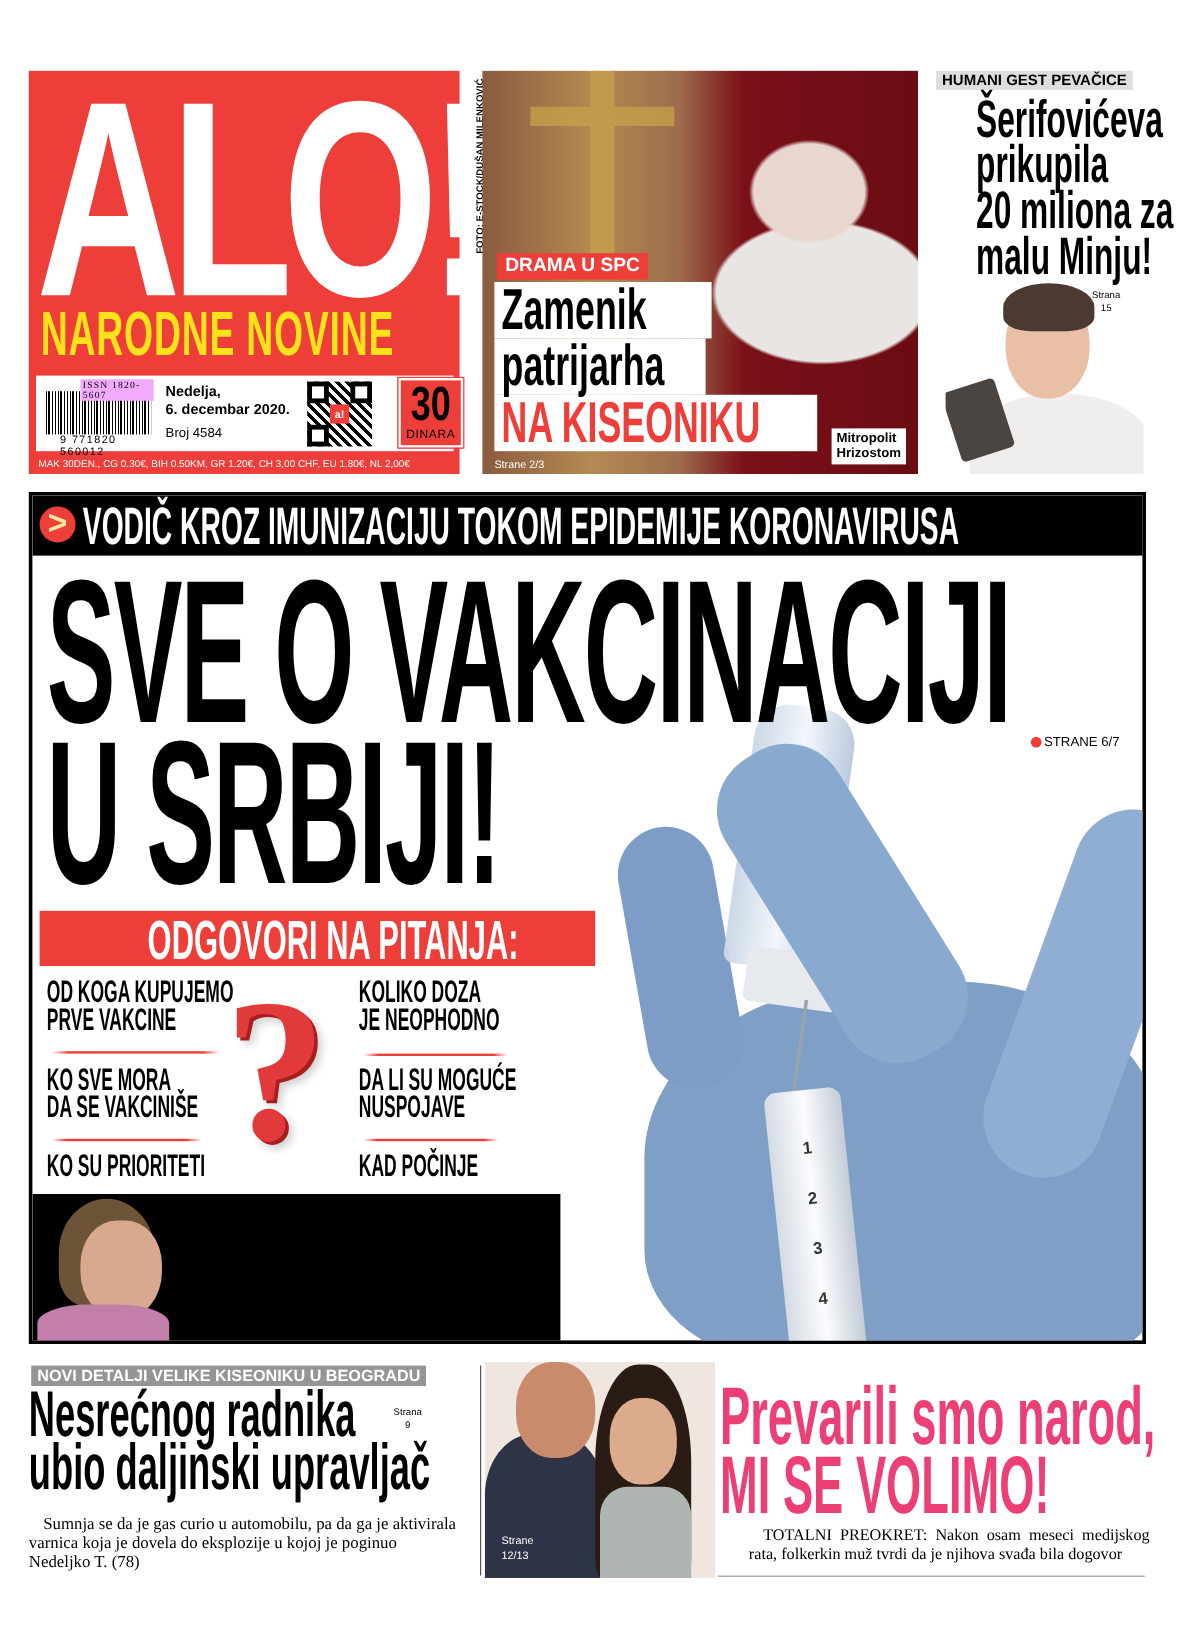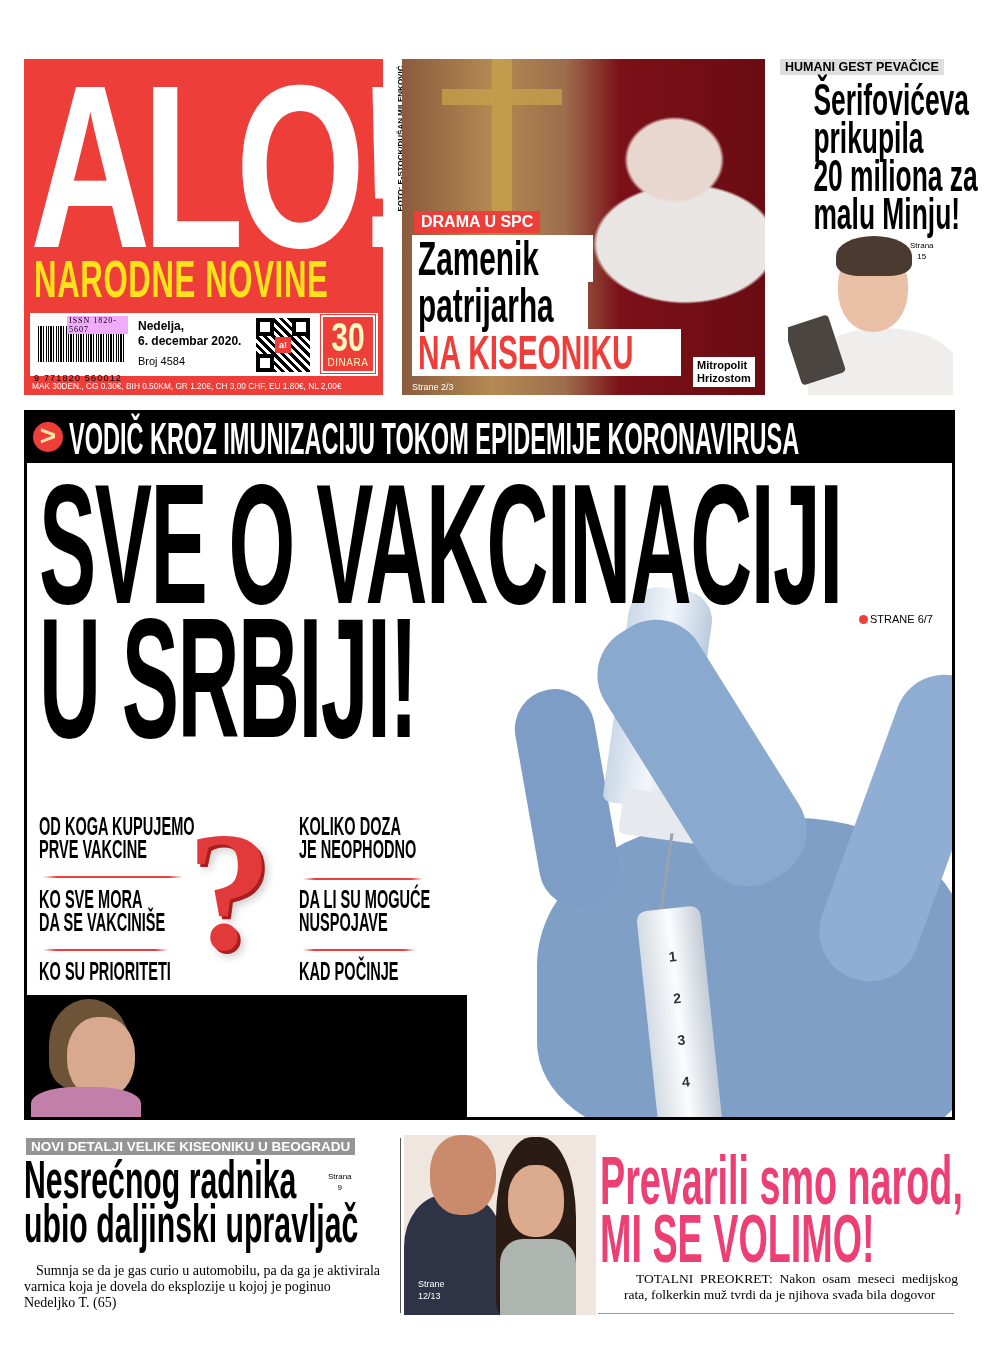--- a/index.html
+++ b/index.html
@@ -8,34 +8,34 @@
 
   
   #masthead { position: absolute; left: 24px; top: 59px; width: 359px; height: 336px; background: #ee3e3a; }
   #logo { position: absolute; left: 6px; top: -8px; font-size: 232px; line-height: 232px; color: #fff; font-weight: 700; letter-spacing: -12px; transform: scaleX(0.72); transform-origin: left top; white-space: nowrap; font-family: "Liberation Sans", sans-serif; }
   #tagline { position: absolute; left: 10px; top: 192px; font-size: 52px; line-height: 56px; color: #ffe21a; font-weight: 700; transform: scaleX(0.6); transform-origin: left top; white-space: nowrap; letter-spacing: 1px; }
   #infobar { position: absolute; left: 6px; top: 254px; width: 348px; height: 63px; background: #fff; }
   #barcode { position: absolute; left: 4px; top: 5px; width: 94px; height: 54px; }
   #issn { position: absolute; left: 14px; top: -2px; font-family: "Liberation Serif", serif; font-size: 8px; letter-spacing: 1px; background: #f0abfc; padding: 0 2px; margin-left: 19px; }
   #bars { position: absolute; left: 4px; top: 8px; width: 88px; height: 36px;
           background: repeating-linear-gradient(90deg, #000 0 1px, #fff 1px 2px, #000 2px 4px, #fff 4px 5px, #000 5px 6px, #fff 6px 8px, #000 8px 9px, #fff 9px 10px); }
-  #ean { position: absolute; left: 0; top: 43px; font-size: 9px; letter-spacing: 1.2px; font-family: "Liberation Sans", sans-serif; margin-top: 12px; }
+  #ean { position: absolute; left: 16px; top: 43px; font-size: 9px; letter-spacing: 1.2px; font-family: "Liberation Sans", sans-serif; }
   #date-block { position: absolute; left: 108px; top: 6px; font-size: 12px; line-height: 15px; font-weight: 700; }
   #issue-no { position: absolute; left: 108px; top: 42px; font-size: 11px; }
   #qr { position: absolute; left: 226px; top: 5px; width: 54px; height: 54px;
         background:
           linear-gradient(#fff,#fff) 4px 4px/10px 10px no-repeat,
           linear-gradient(#000,#000) 0 0/18px 18px no-repeat,
           linear-gradient(#fff,#fff) 40px 4px/10px 10px no-repeat,
           linear-gradient(#000,#000) 36px 0/18px 18px no-repeat,
           linear-gradient(#fff,#fff) 4px 40px/10px 10px no-repeat,
           linear-gradient(#000,#000) 0 36px/18px 18px no-repeat,
           repeating-linear-gradient(45deg, #000 0 3px, #fff 3px 6px); }
   #qr-badge { position: absolute; left: 19px; top: 19px; width: 16px; height: 16px; background: #ee3e3a; color: #fff; font-size: 9px; font-weight: 700; text-align: center; line-height: 16px; }
-  #price { position: absolute; left: 291px; top: 2px; width: 54px; height: 58px; background: #ee3e3a; color: #fef9c3; text-align: center; border: 2px solid #fff; outline: 1px solid #ee3e3a; }
+  #price { position: absolute; left: 302px; top: 2px; width: 54px; height: 58px; background: #ee3e3a; color: #000000; text-align: center; border: 2px solid #fff; outline: 1px solid #ee3e3a; }
   #price-num { font-size: 40px; line-height: 40px; font-weight: 700; display: block; transform: scaleX(0.75); }
   #price-cur { font-size: 10px; display: block; letter-spacing: .5px; }
   #intl-prices { position: absolute; left: 8px; top: 322px; font-size: 8.3px; color: #fff; white-space: nowrap; }
 
   
   #spc { position: absolute; left: 402px; top: 59px; width: 363px; height: 336px; overflow: hidden;
          background: radial-gradient(ellipse at 75% 30%, #e7d7cf 0 12%, transparent 13%),
                      radial-gradient(ellipse at 78% 55%, #e9e5e2 0 22%, transparent 23%),
                      linear-gradient(90deg, #8a5b3e 0%, #b48a53 25%, #9d6d4c 45%, #7b1018 60%, #6a0c12 100%); }
   #spc-photo-cross { position: absolute; left: 40px; top: 0; width: 120px; height: 160px;
@@ -217,20 +217,23 @@
       <span class="syr-mark" style="top:166px">4</span>
     </div>
   </div>
 
   <div id="main-headline-1">SVE O VAKCINACIJI</div>
   <div id="main-headline-2">U SRBIJI!</div>
   <div id="strane-67">
     <span id="strane-67-dot"></span><span>STRANE 6/7</span>
   </div>
 
+  <div id="qa-title-bar">
+    <div id="qa-title">ODGOVORI NA PITANJA:</div>
+  </div>
 
   <div id="qmark">?</div>
 
   <div class="qa-item" style="left:12px; top:402px">
     <div>OD KOGA KUPUJEMO</div>
     <div>PRVE VAKCINE</div>
   </div>
   <div class="qa-rule" style="left:16px; top:463px; width:140px"></div>
   <div class="qa-item" style="left:12px; top:475px">
     <div>KO SVE MORA</div>
@@ -267,21 +270,21 @@
 <div id="tragedy">
   <div id="tragedy-kicker">NOVI DETALJI VELIKE KISEONIKU U BEOGRADU</div>
   <div id="tragedy-headline">
     <span>Nesrećnog radnika</span>
     <span>ubio daljinski upravljač</span>
   </div>
   <div id="tragedy-pages">
     <div>Strana</div>
     <div>9</div>
   </div>
-  <div id="tragedy-body">Sumnja se da je gas curio u automobilu, pa da ga je aktivirala varnica koja je dovela do eksplozije u kojoj je poginuo Nedeljko T. (65)</div>
+  <div id="tragedy-body">Sumnja se da je gas curio u automobilu, pa da ga je aktivirala varnica koja je dovela do eksplozije u kojoj je poginuo Nedeljko T. (78)</div>
 </div>
 
 <div id="bottom-divider"></div>
 
 <div id="couple-photo">
   <div id="couple-man"></div>
   <div id="couple-man-head"></div>
   <div id="couple-woman-hair"></div>
   <div id="couple-woman-face"></div>
   <div id="couple-woman-scarf"></div>

